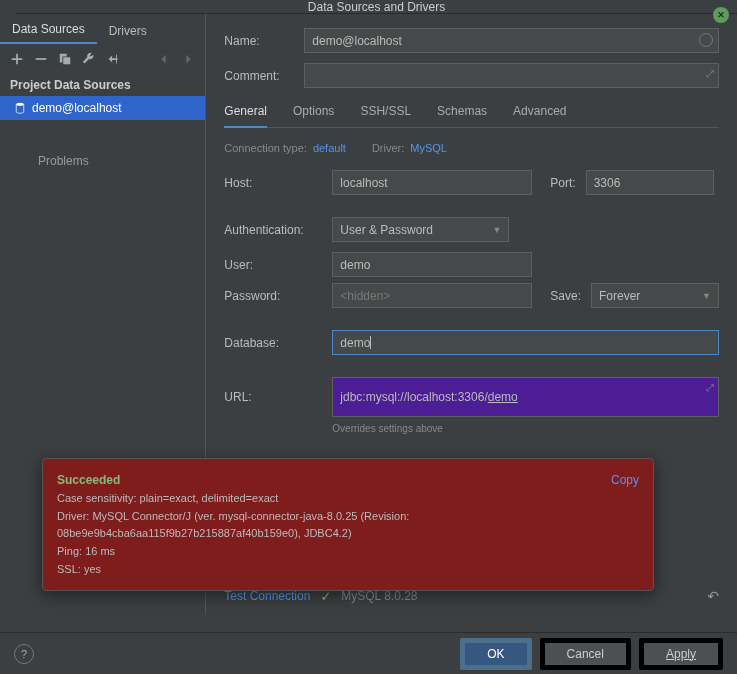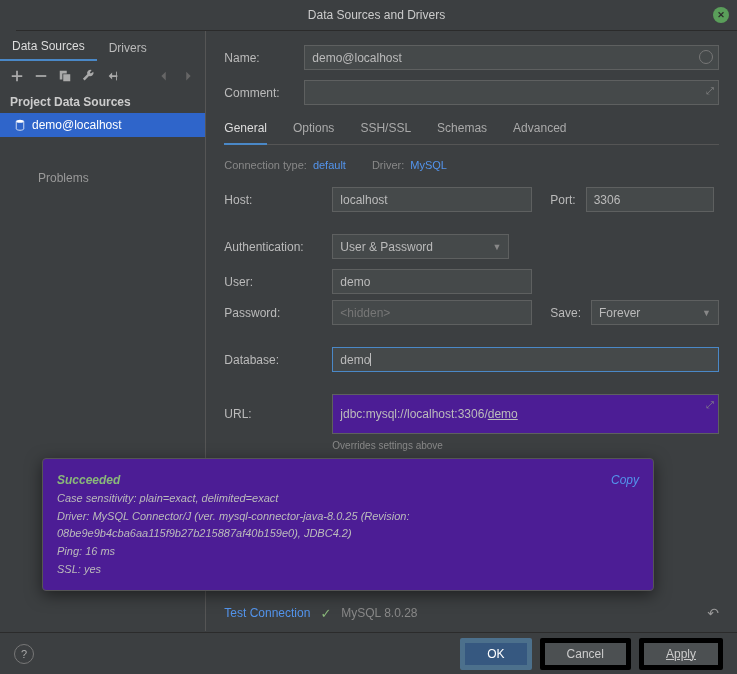--- a/index.html
+++ b/index.html
@@ -1,18 +1,18 @@
 <!DOCTYPE html>
 <html><head>
   <meta charset="utf-8">
   <style>
     * { box-sizing: border-box; margin: 0; padding: 0; font-family: -apple-system, BlinkMacSystemFont, "Segoe UI", Arial, sans-serif; }
     body { background: #3c3f41; color: #bbb; font-size: 12px; width: 737px; height: 674px; overflow: hidden; position: relative; }
     
-    .titlebar { height: 31px; background: #3c3f41; border-bottom: 1px solid #2b2b2b; display: flex; align-items: center; justify-content: center; position: relative; margin-left: 16px; }
+    .titlebar { height: 14px; background: #3c3f41; border-bottom: 1px solid #2b2b2b; display: flex; align-items: center; justify-content: center; position: relative; margin-left: 16px; }
     .titlebar-title { color: #ccc; font-size: 12px; }
     .close-btn { position: absolute; right: 8px; top: 7px; width: 16px; height: 16px; border-radius: 50%; background: #5a9e5a; display: flex; align-items: center; justify-content: center; cursor: pointer; }
     .close-btn::before { content: "✕"; color: #2b2b2b; font-size: 9px; font-weight: bold; }
     
     .body-area { display: flex; height: 600px; }
     
     .left-panel { width: 207px; border-right: 1px solid #555; display: flex; flex-direction: column; }
     .left-tabs { display: flex; height: 30px; align-items: flex-end; }
     .left-tab { padding: 6px 12px; color: #bbb; cursor: pointer; font-size: 12px; }
     .left-tab.active { color: #ddd; border-bottom: 2px solid #4a88c7; }
@@ -63,21 +63,21 @@
     .dropdown { background: #45494a; border: 1px solid #5e6060; color: #bbb; padding: 4px 7px; font-size: 12px; height: 25px; display: flex; align-items: center; justify-content: space-between; cursor: pointer; }
     .dropdown .chev { color: #888; font-size: 9px; }
     .auth-dd { width: 177px; }
     .save-dd { width: 128px; }
     
     .url-box { flex: 1; background: #4c1d95; border: 1px solid #5e6060; padding: 4px 7px; font-size: 12px; height: 40px; position: relative; display: flex; align-items: center; color: #bbb; }
     .url-box .demo { text-decoration: underline; }
     
     .override-note { font-size: 10px; color: #888; margin-left: 108px; margin-top: 0; }
     
-    .popup { position: absolute; left: 42px; top: 458px; width: 612px; background: #4c1d95; border: 1px solid #555; border-radius: 4px; padding: 12px 14px; box-shadow: 0 4px 16px rgba(0,0,0,0.5); font-size: 11px; line-height: 1.6; font-style: italic; }
+    .popup { position: absolute; left: 42px; top: 458px; width: 612px; background: #7f1d1d; border: 1px solid #555; border-radius: 4px; padding: 12px 14px; box-shadow: 0 4px 16px rgba(0,0,0,0.5); font-size: 11px; line-height: 1.6; }
     .popup .success { color: #8ab87a; font-weight: bold; font-size: 12px; }
     .popup .copy-link { position: absolute; right: 14px; top: 12px; color: #5394ec; cursor: pointer; font-size: 12px; }
     .popup .popup-line { color: #bbb; }
     
     .bottom-area { position: absolute; bottom: 0; left: 0; right: 0; padding: 10px 18px; display: flex; align-items: center; gap: 10px; }
     .test-link { color: #5394ec; cursor: pointer; font-size: 12px; }
     .check-icon { color: #8ab87a; font-size: 13px; }
     .dbms-version { color: #888; font-size: 12px; }
     .undo-icon { margin-left: auto; color: #999; font-size: 14px; cursor: pointer; }
     

